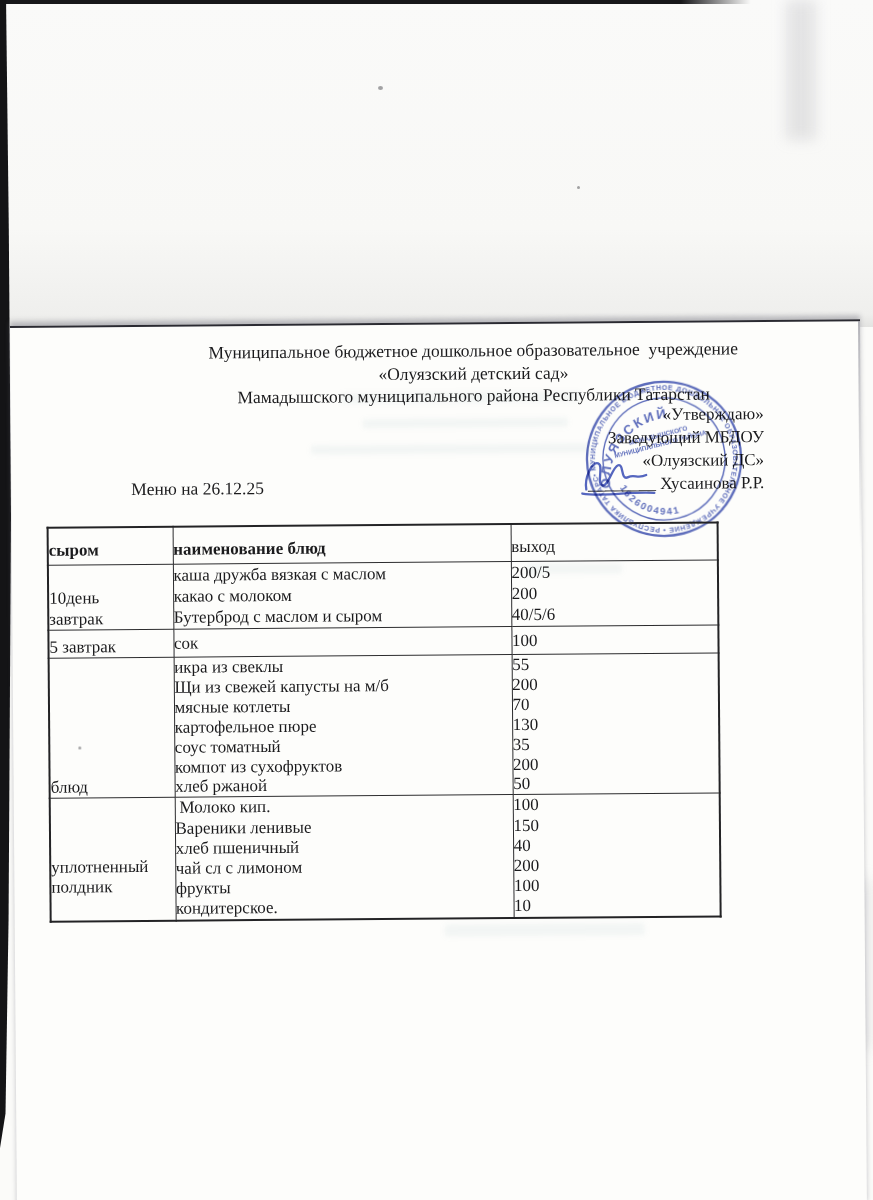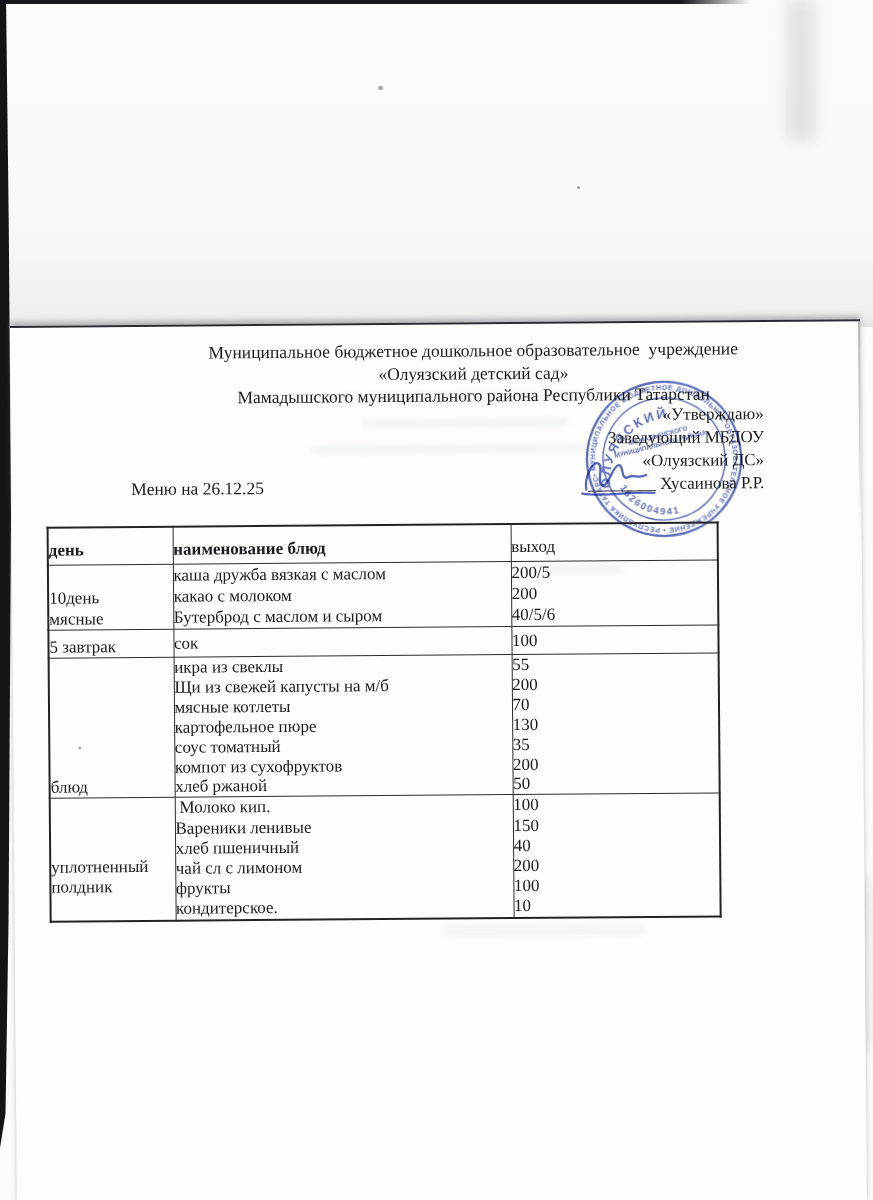--- a/index.html
+++ b/index.html
@@ -129,30 +129,30 @@
     <div class="menu-title">Меню на 26.12.25</div>
 
     <table class="menu-table">
       <colgroup>
           <col style="width:125px">
           <col style="width:338px">
           <col style="width:207px">
         </colgroup>
       <thead>
         <tr>
-          <th class="th-day">день</th>
+          <th class="th-day">сыром</th>
           <th class="th-dish">наименование блюд</th>
           <th class="th-out">выход</th>
         </tr>
       </thead>
       <tbody id="menu-body">
           <tr class="s0">
             <td class="td-day">
               <div class="cell-line">10день</div>
-              <div class="cell-line">мясные</div>
+              <div class="cell-line">завтрак</div>
             </td>
             <td class="td-dish">
               <div class="cell-line">каша дружба вязкая с маслом</div>
               <div class="cell-line">какао с молоком</div>
               <div class="cell-line">Бутерброд с маслом и сыром</div>
             </td>
             <td class="td-out">
               <div class="cell-line">200/5</div>
               <div class="cell-line">200</div>
               <div class="cell-line">40/5/6</div>

